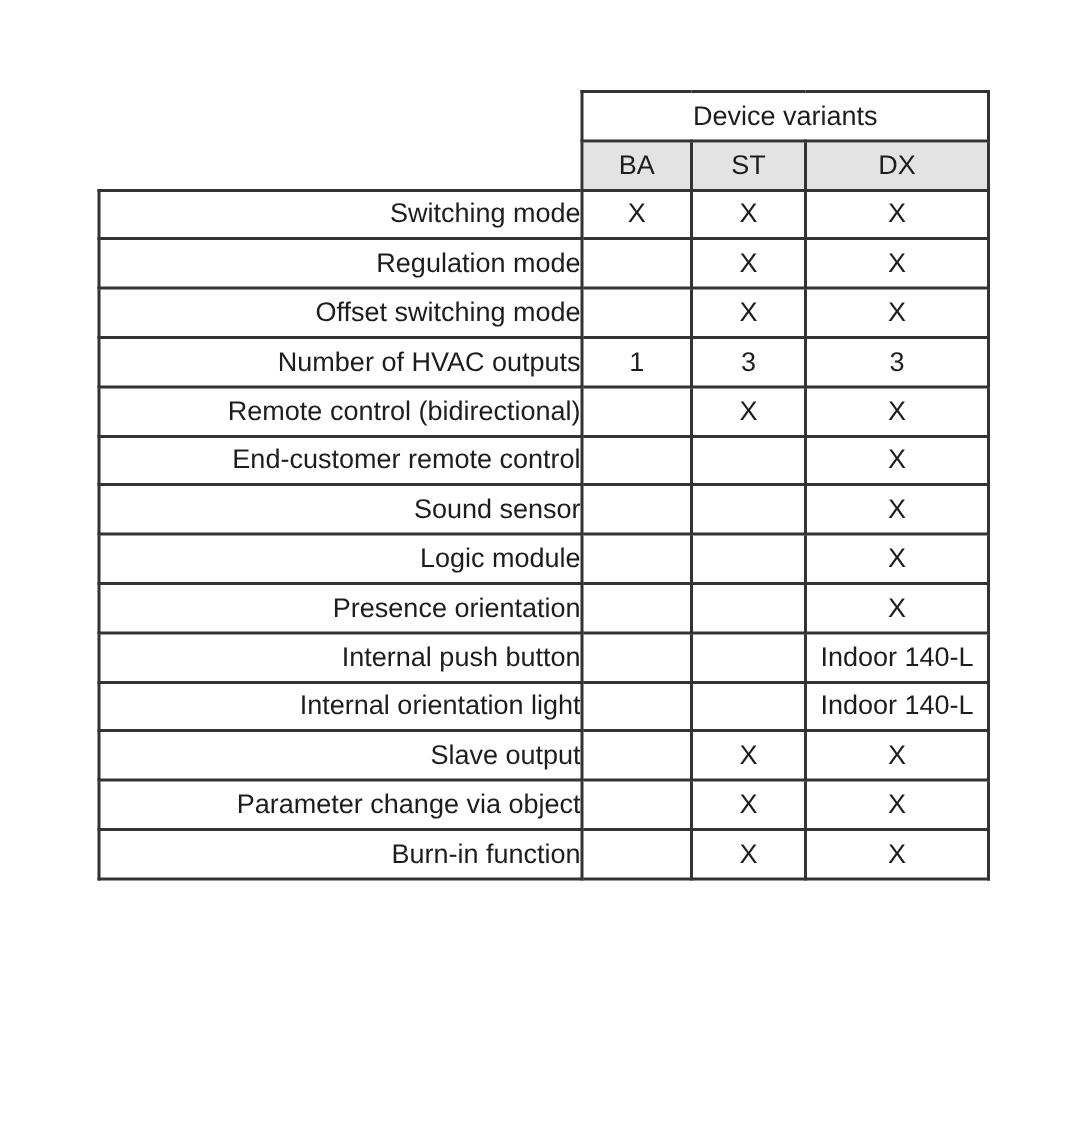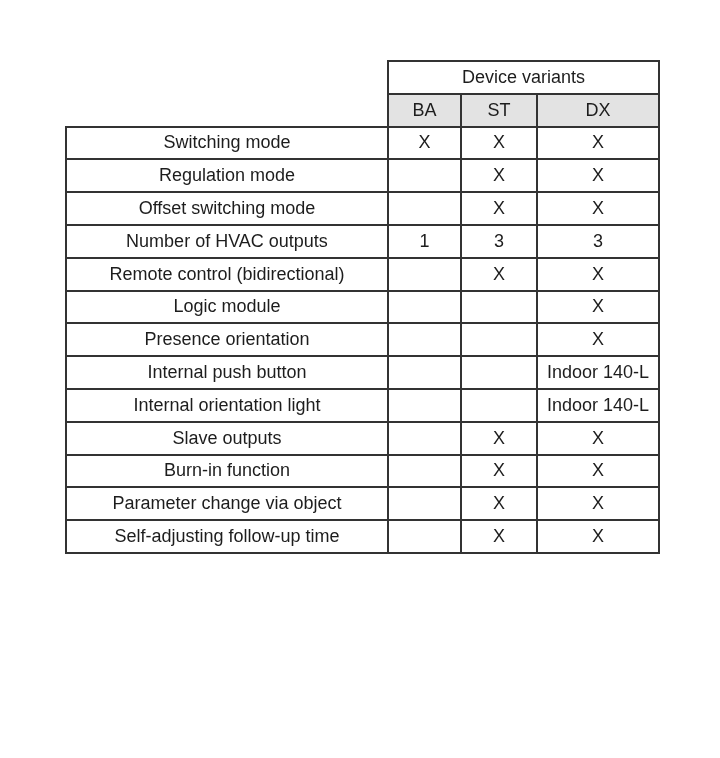--- a/index.html
+++ b/index.html
@@ -47,21 +47,21 @@
     height: 39px;
     background: #ffffff;
   }
   .col-header {
     font-weight: bold;
     font-size: 18px;
     height: 33px;
     background: #e3e3e3 !important;
   }
   .feature {
-    text-align: center;
+    text-align: right;
     padding-left: 12px;
   }
   .val {
     text-align: center;
   }
 </style>
 </head>
 <body>
 
 <table class="variants-table">
@@ -108,20 +108,32 @@
         <td class="val">3</td>
         <td class="val">3</td>
       </tr>
       <tr>
         <td class="feature">Remote control (bidirectional)</td>
         <td class="val"></td>
         <td class="val">X</td>
         <td class="val">X</td>
       </tr>
       <tr>
+        <td class="feature">End-customer remote control</td>
+        <td class="val"></td>
+        <td class="val"></td>
+        <td class="val">X</td>
+      </tr>
+      <tr>
+        <td class="feature">Sound sensor</td>
+        <td class="val"></td>
+        <td class="val"></td>
+        <td class="val">X</td>
+      </tr>
+      <tr>
         <td class="feature">Logic module</td>
         <td class="val"></td>
         <td class="val"></td>
         <td class="val">X</td>
       </tr>
       <tr>
         <td class="feature">Presence orientation</td>
         <td class="val"></td>
         <td class="val"></td>
         <td class="val">X</td>
@@ -132,37 +144,31 @@
         <td class="val"></td>
         <td class="val">Indoor 140-L</td>
       </tr>
       <tr>
         <td class="feature">Internal orientation light</td>
         <td class="val"></td>
         <td class="val"></td>
         <td class="val">Indoor 140-L</td>
       </tr>
       <tr>
-        <td class="feature">Slave outputs</td>
-        <td class="val"></td>
-        <td class="val">X</td>
-        <td class="val">X</td>
-      </tr>
-      <tr>
-        <td class="feature">Burn-in function</td>
+        <td class="feature">Slave output</td>
         <td class="val"></td>
         <td class="val">X</td>
         <td class="val">X</td>
       </tr>
       <tr>
         <td class="feature">Parameter change via object</td>
         <td class="val"></td>
         <td class="val">X</td>
         <td class="val">X</td>
       </tr>
       <tr>
-        <td class="feature">Self-adjusting follow-up time</td>
+        <td class="feature">Burn-in function</td>
         <td class="val"></td>
         <td class="val">X</td>
         <td class="val">X</td>
       </tr>
     </tbody>
 </table>
 
 </body></html>

